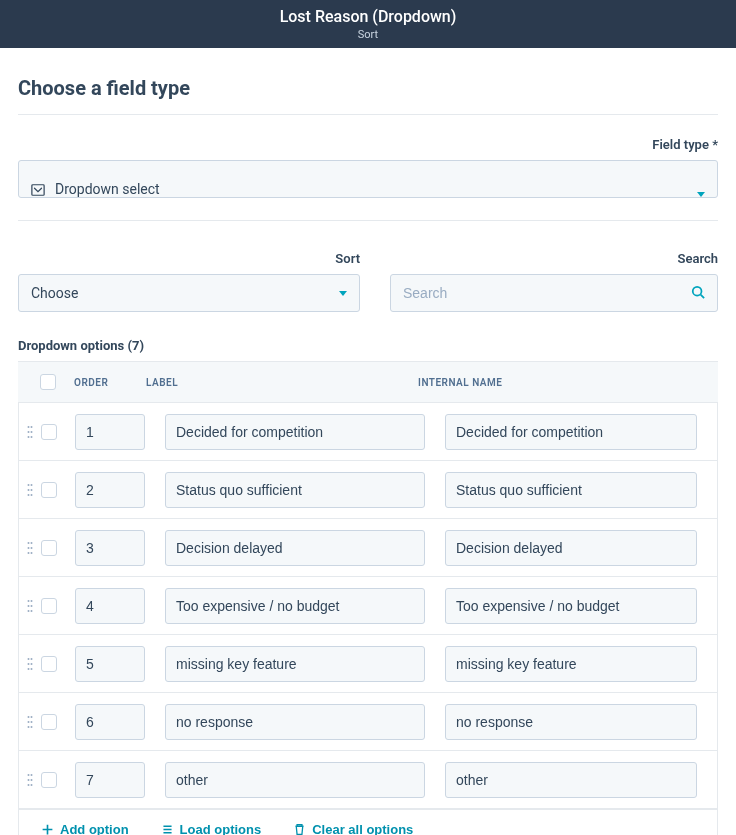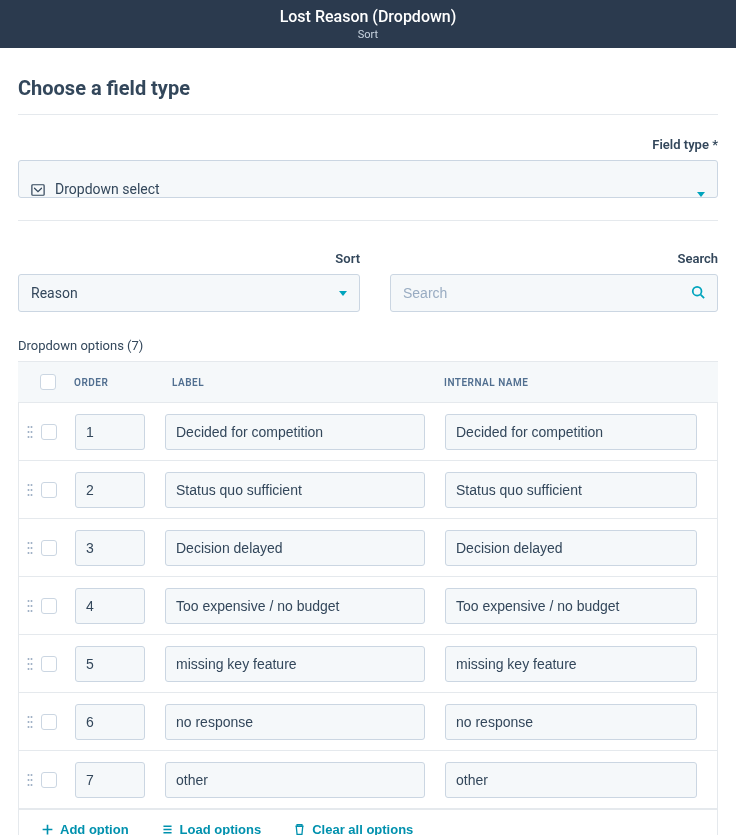--- a/index.html
+++ b/index.html
@@ -105,21 +105,21 @@
     color: #33475b;
   }
   .search-box input::placeholder { color: #99acc2; }
   .search-glyph {
     color: #00a4bd;
     position: absolute;
     right: 12px;
   }
   .opts-label {
     font-size: 13px;
-    font-weight: 400;
+    font-weight: 700;
     margin-top: 26px;
     margin-bottom: 8px;
   }
   .table {
     border: 1px solid #e5e9ed;
     border-top: none;
   }
   .thead {
     background: #f5f8fa;
     display: flex;
@@ -131,21 +131,21 @@
   }
   .th-pad { width: 22px; }
   .th-check { width: 34px; display:flex; align-items:center; }
   .th, .th span {
     font-size: 10px;
     letter-spacing: 0.5px;
     font-weight: 600;
     color: #516f90;
     text-transform: uppercase;
   }
-  .th-order { width: 98px; }
+  .th-order { width: 72px; }
   .th-label { width: 228px; }
   .th-internal { flex: 1; padding-left: 44px; }
   .trow {
     display: flex;
     align-items: center;
     height: 58px;
     border-bottom: 1px solid #e5e9ed;
     padding: 0;
   }
   .drag {
@@ -220,21 +220,21 @@
     <span>Dropdown select</span>
     <span class="caret"></span>
   </div>
 
   <hr class="divider" style="margin-top:22px">
 
   <div class="row2">
     <div class="sort-col">
       <label class="label">Sort</label>
       <div class="select-box">
-        <span>Reason</span>
+        <span>Choose</span>
         <span class="caret"></span>
       </div>
     </div>
     <div class="search-col">
       <label class="label">Search</label>
       <div class="search-box">
         <input type="text" placeholder="Search" style="">
         <span class="search-glyph">
           <svg width="14" height="14" viewBox="0 0 16 16" fill="none" stroke="currentColor" stroke-width="2">
             <circle cx="7" cy="7" r="5"></circle>

